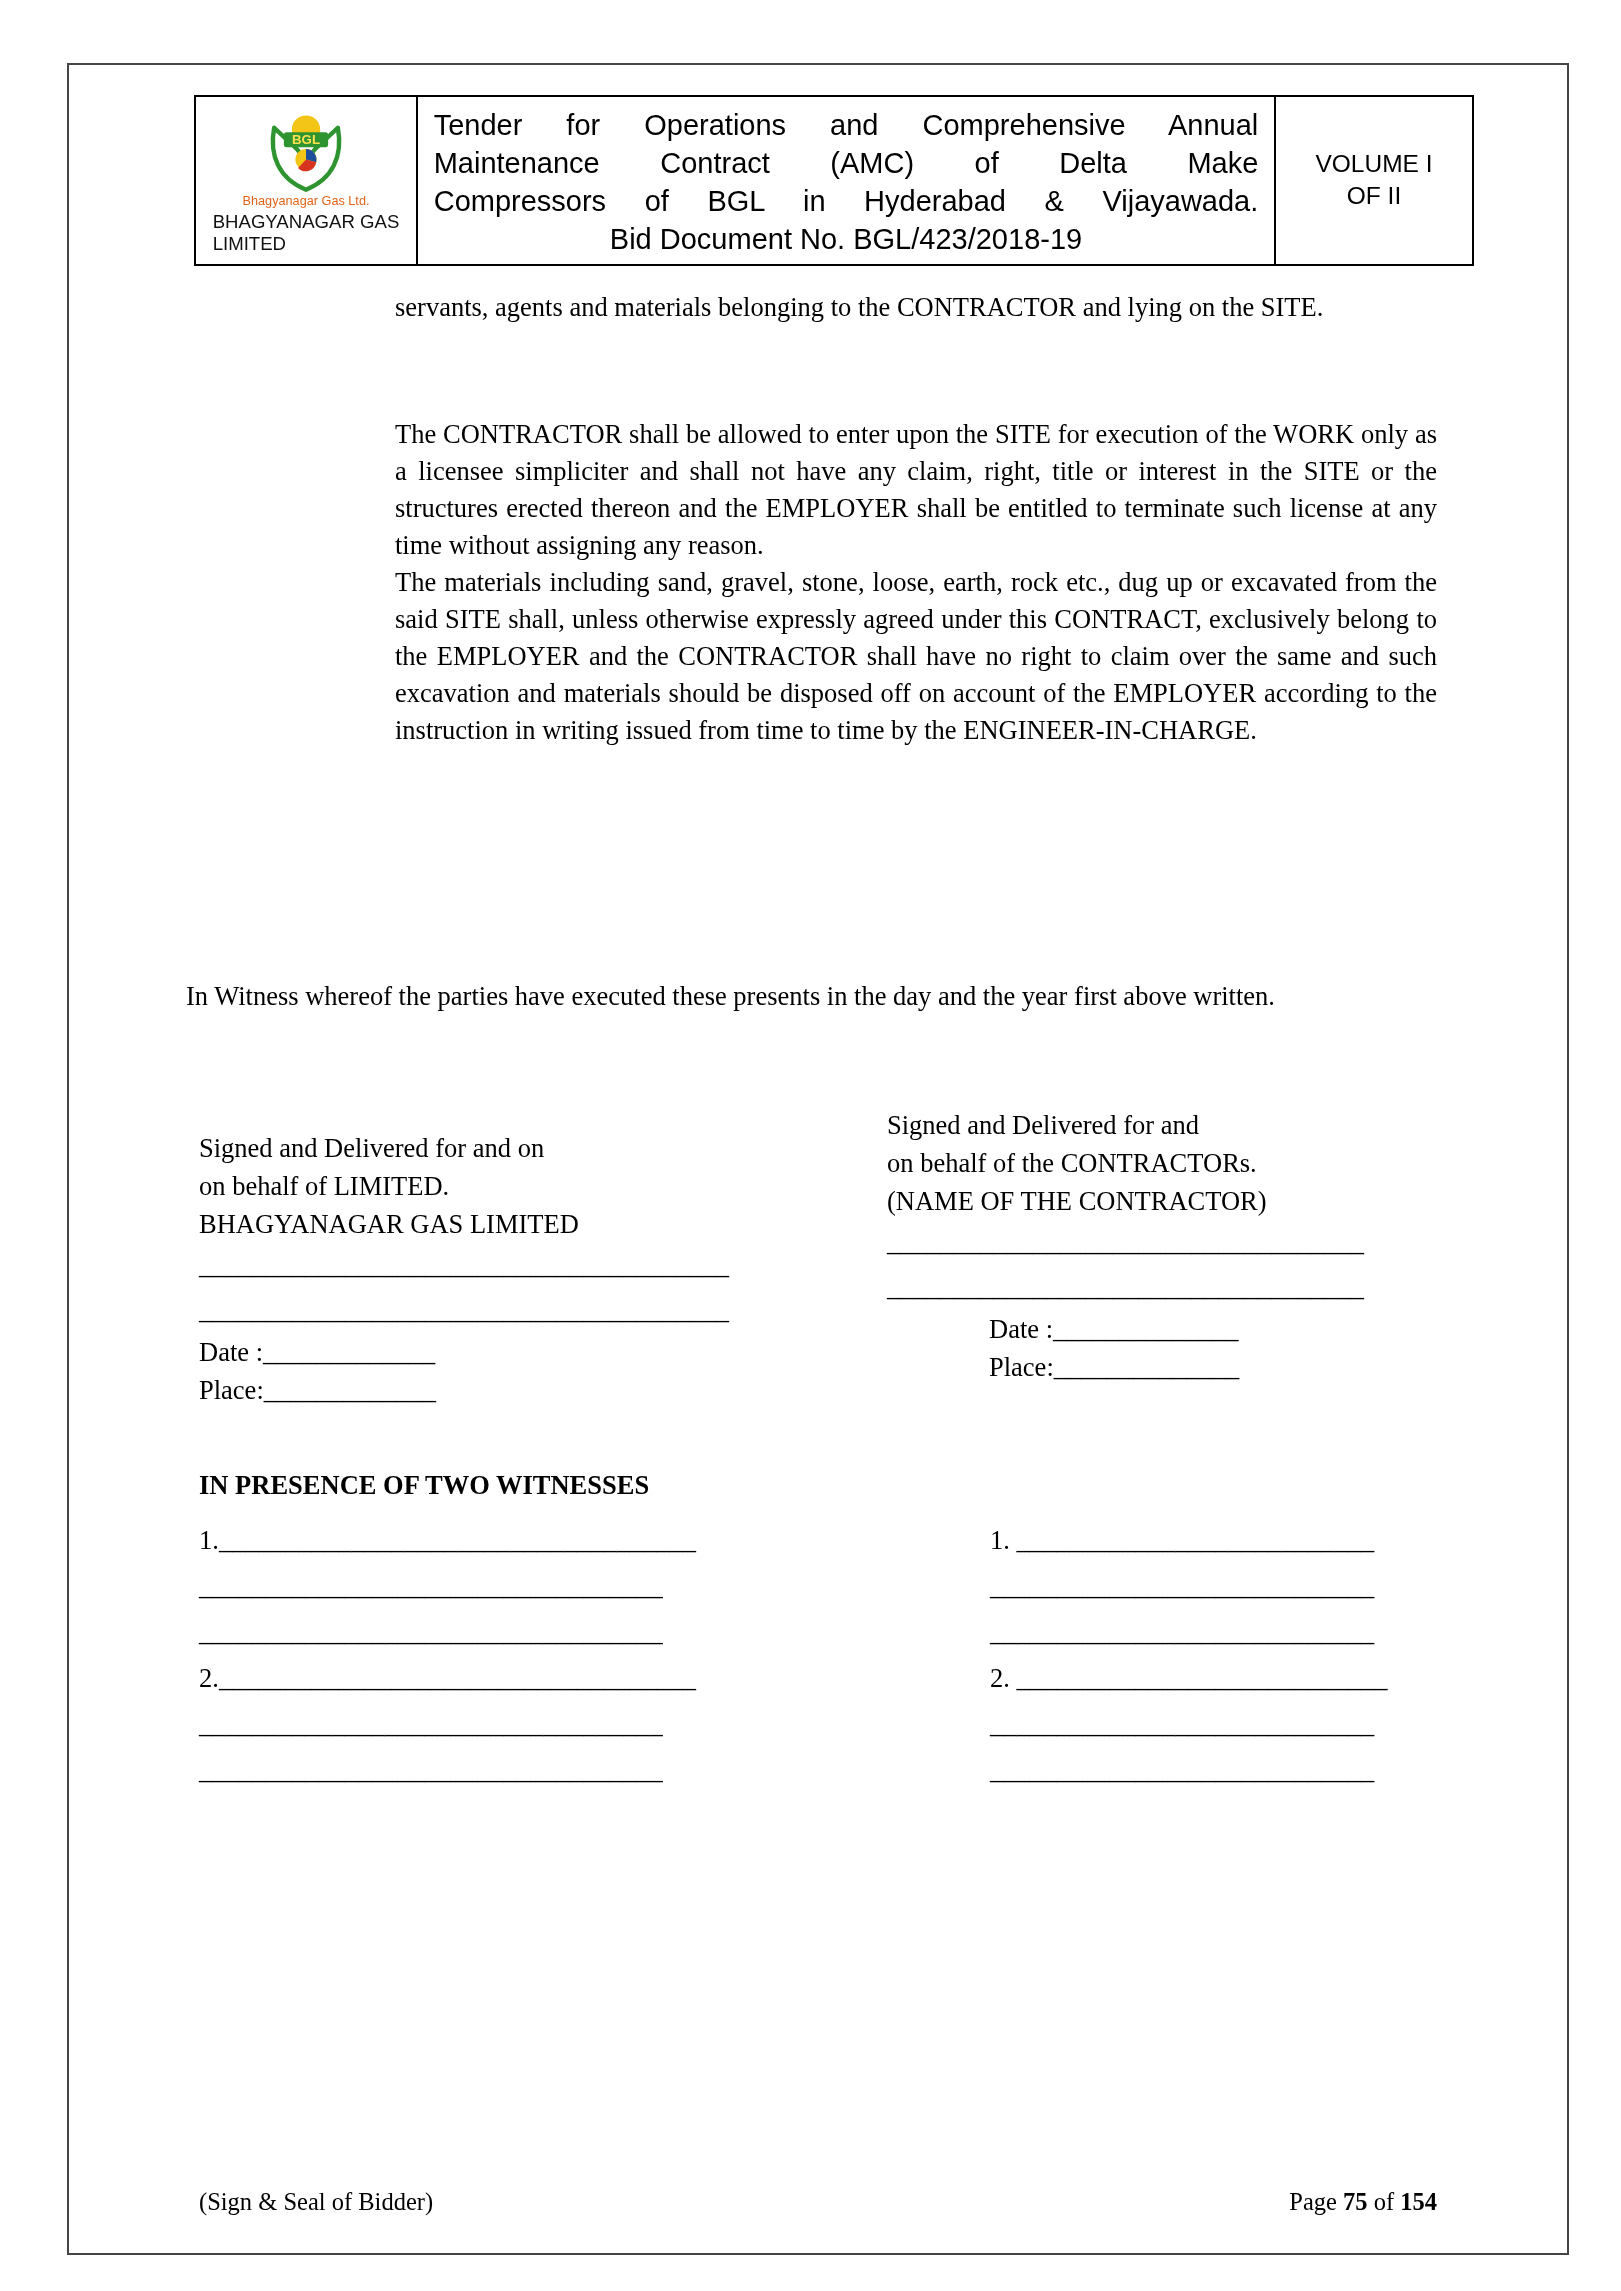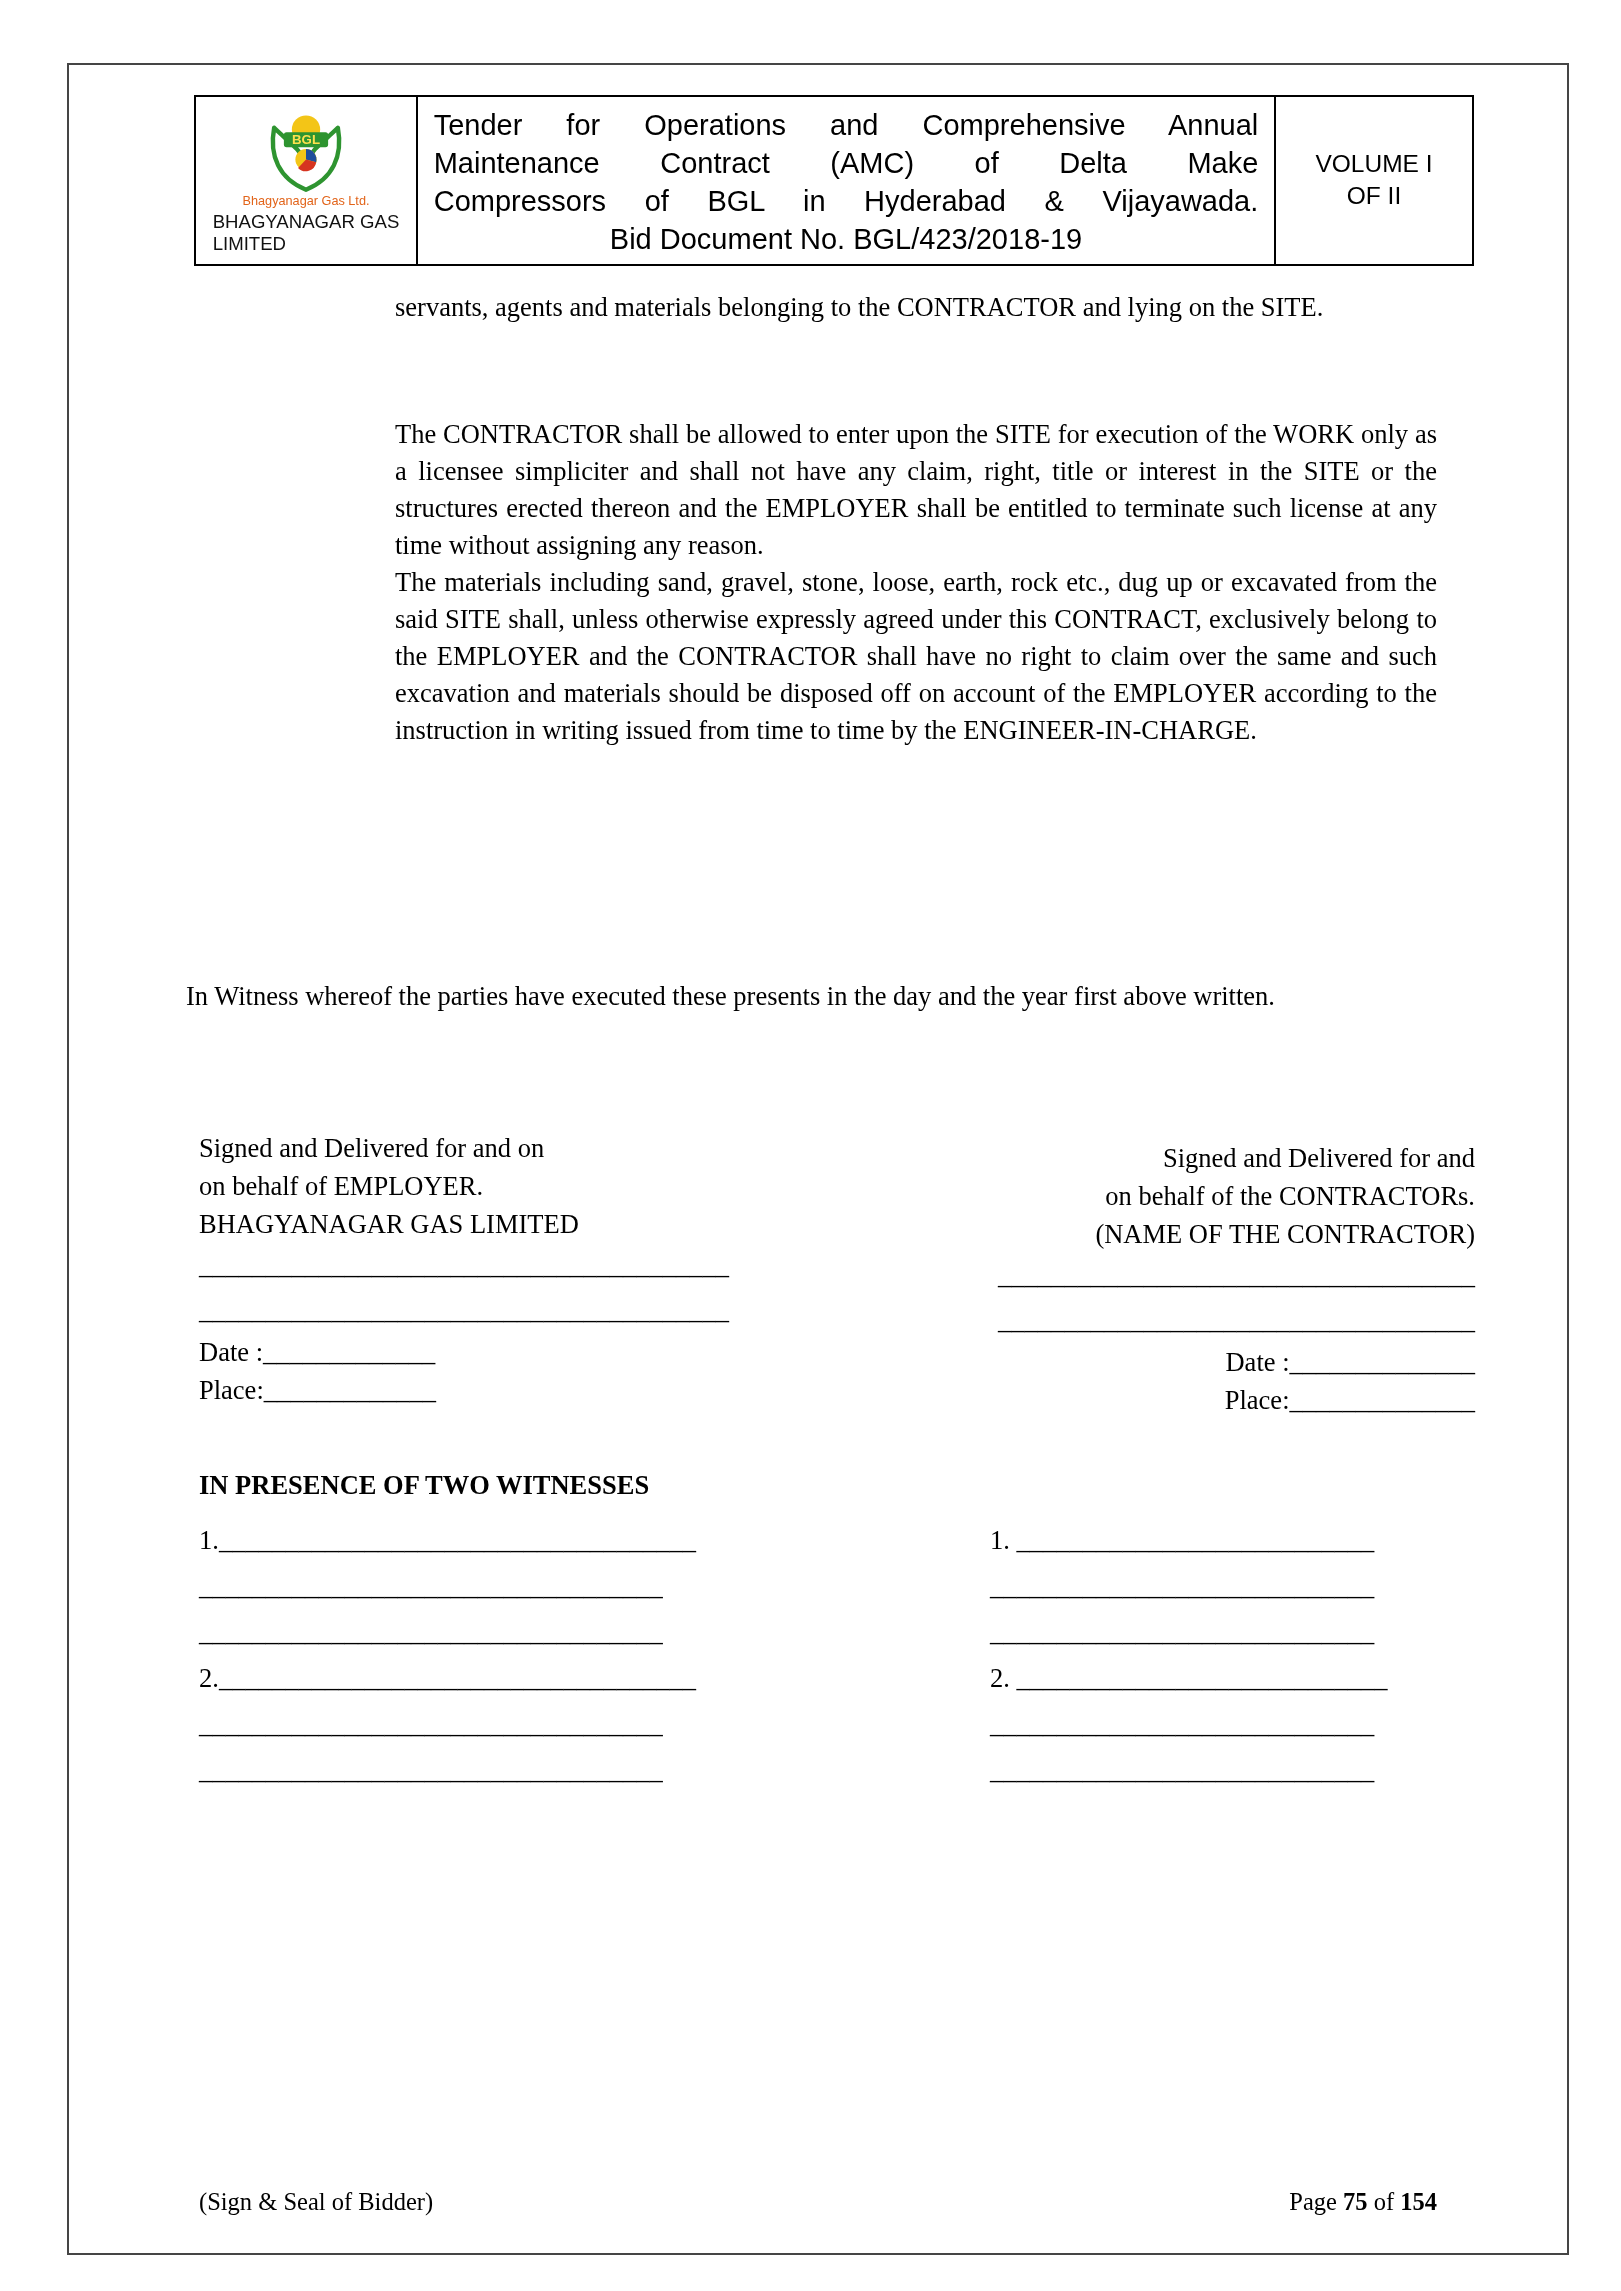--- a/index.html
+++ b/index.html
@@ -34,21 +34,21 @@
     font-family:"Liberation Sans", sans-serif; font-size:24.5px; line-height:32px;
   }
   
   .para { font-size:26.5px; line-height:37px; text-align:justify; }
   .p1 { position:absolute; left:395px; top:289px; width:1042px; }
   .body-block { position:absolute; left:395px; top:416px; width:1042px; }
   .witness-para { position:absolute; left:186px; top:978px; width:1238px; }
   
   .sig { position:absolute; font-size:26.5px; line-height:38px; }
   .sig-left { left:199px; top:1129px; width:627px; }
-  .sig-right { left:887px; top:1139px; width:588px;text-align:right; }
+  .sig-right { left:887px; top:1106px; width:588px; }
   .sig-rule { line-height:45px; white-space:nowrap; letter-spacing:0; }
   .sig-indent { padding-left:102px; }
   
   .witness-heading {
     position:absolute; left:199px; top:1470px;
     font-size:26.5px; font-weight:bold; font-family:Liberation Serif, serif;
   }
   .wit { position:absolute; top:1517px; font-size:26.5px; line-height:46px; white-space:nowrap; }
   .wit-left { left:199px; }
   .wit-right { left:990px; }
@@ -100,21 +100,21 @@
 
   <div class="body-block">
     <p class="para">The CONTRACTOR shall be allowed to enter upon the SITE for execution of the WORK only as a licensee simpliciter and shall not have any claim, right, title or interest in the SITE or the structures erected thereon and the EMPLOYER shall be entitled to terminate such license at any time without assigning any reason.</p>
     <p class="para">The materials including sand, gravel, stone, loose, earth, rock etc., dug up or excavated from the said SITE shall, unless otherwise expressly agreed under this CONTRACT, exclusively belong to the EMPLOYER and the CONTRACTOR shall have no right to claim over the same and such excavation and materials should be disposed off on account of the EMPLOYER according to the instruction in writing issued from time to time by the ENGINEER-IN-CHARGE.</p>
   </div>
 
   <p class="para witness-para">In Witness whereof the parties have executed these presents in the day and the year first above written.</p>
 
   <section class="sig sig-left">
     <div>Signed and Delivered for and on</div>
-    <div>on behalf of EMPLOYER.</div>
+    <div>on behalf of LIMITED.</div>
     <div>BHAGYANAGAR GAS LIMITED</div>
     <div class="sig-rule">________________________________________</div>
     <div class="sig-rule">________________________________________</div>
     <div>Date :_____________</div>
     <div>Place:_____________</div>
   </section>
 
   <section class="sig sig-right">
     <div>Signed and Delivered for and</div>
     <div>on behalf of the CONTRACTORs.</div>

